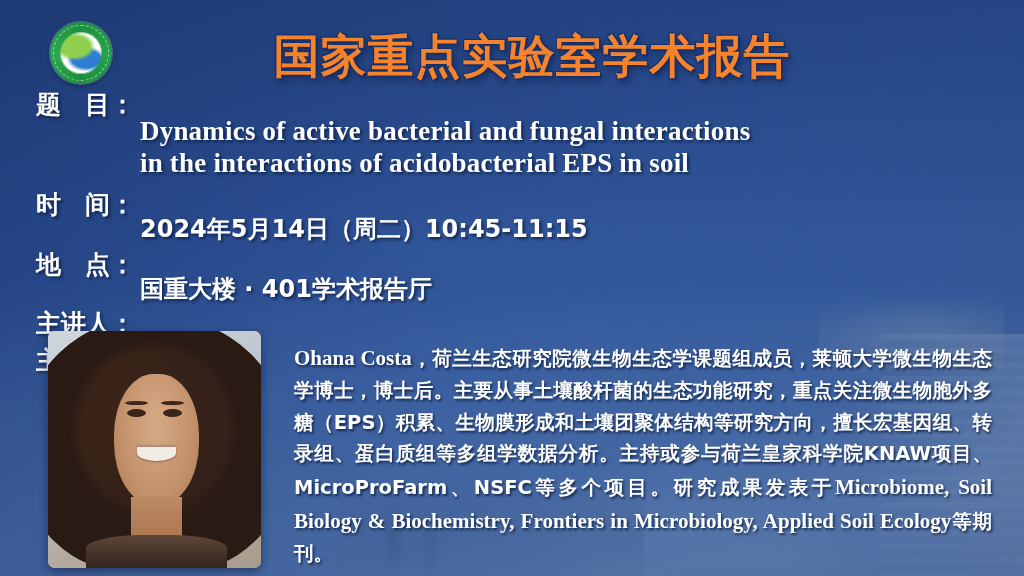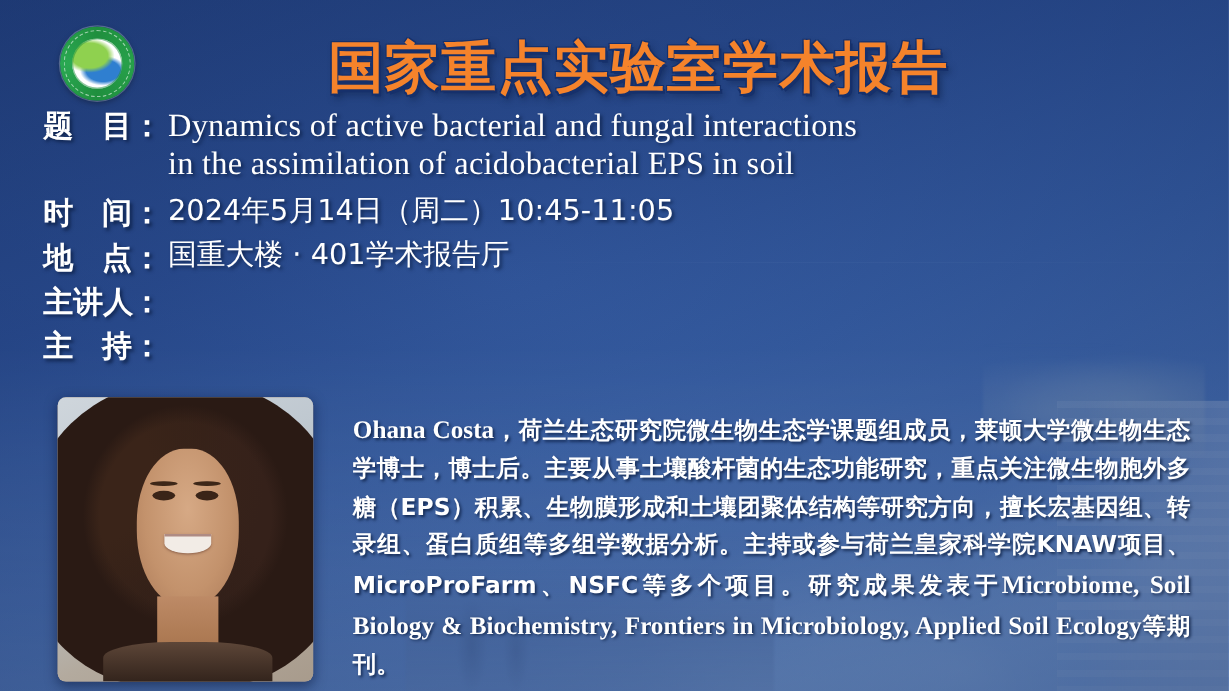--- a/index.html
+++ b/index.html
@@ -111,24 +111,25 @@
     white-space:nowrap;
     letter-spacing:0;
   }
   .label-chars {
     display:inline-flex;
     width:74px;
     justify-content:space-between;
   }
   .value {
     flex:1;
-    font-size:26px; font-weight:normal;
+    font-size:26px; font-weight:bold;
     color:#ffffff;
     text-shadow:2px 2px 3px rgba(8,25,60,.75);
     line-height:1.20;
+    margin-top:27px;
   }
   .value.cn { font-family:"DejaVu Sans", sans-serif; font-size:24px; }
   .value.title-en {
     font-family:"Liberation Serif", serif;
     font-size:27px;
     letter-spacing:.2px;
   }
   .value.mixed { font-family:"Liberation Serif", serif; font-size:26px; }
   .value.mixed .cnpart { font-family:"DejaVu Sans", sans-serif; font-size:23px; }
   .row.title-row { margin-bottom:8px; }
@@ -229,30 +230,30 @@
 
   <div class="info">
 
     <div class="row title-row">
       <div class="label"><span class="label-chars">
             <span>题</span>
             <span>目</span>
           </span><span>：</span></div>
       <div class="value title-en">
         <div>Dynamics of active bacterial and fungal interactions</div>
-        <div>in the assimilation of acidobacterial EPS in soil</div>
+        <div>in the interactions of acidobacterial EPS in soil</div>
       </div>
     </div>
 
     <div class="row time-row">
       <div class="label"><span class="label-chars">
             <span>时</span>
             <span>间</span>
           </span><span>：</span></div>
-      <div class="value cn">2024年5月14日（周二）10:45-11:05</div>
+      <div class="value cn">2024年5月14日（周二）10:45-11:15</div>
     </div>
 
     <div class="row">
       <div class="label"><span class="label-chars">
             <span>地</span>
             <span>点</span>
           </span><span>：</span></div>
       <div class="value cn">国重大楼 · 401学术报告厅</div>
     </div>
 

